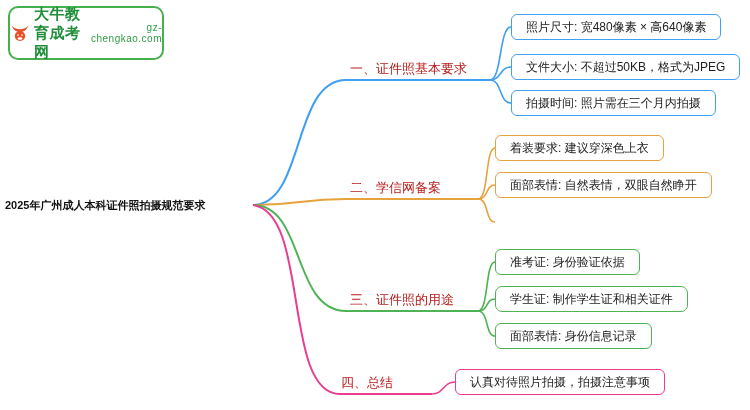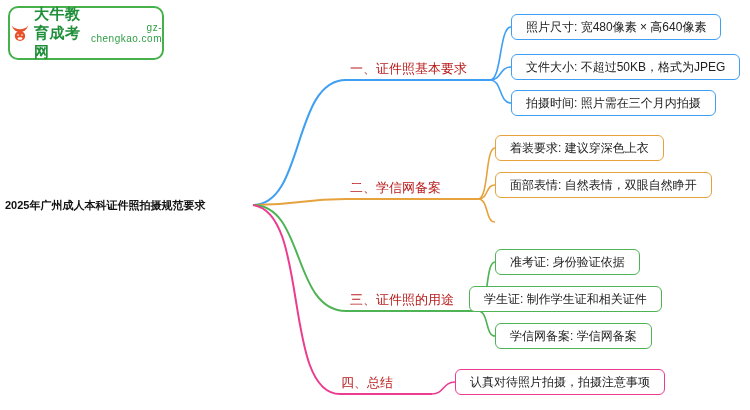--- a/index.html
+++ b/index.html
@@ -79,18 +79,18 @@
   <div class="branch-label" style="left:341px;top:373px;">四、总结</div>
 
   <div class="leaf" style="left: 511px; top: 14px; border-color: rgb(63, 159, 242);">照片尺寸: 宽480像素 × 高640像素</div>
   <div class="leaf" style="left: 511px; top: 54px; border-color: rgb(63, 159, 242);">文件大小: 不超过50KB，格式为JPEG</div>
   <div class="leaf" style="left: 511px; top: 90px; border-color: rgb(63, 159, 242);">拍摄时间: 照片需在三个月内拍摄</div>
 
   <div class="leaf" style="left: 495px; top: 135px; border-color: rgb(230, 162, 60);">着装要求: 建议穿深色上衣</div>
   <div class="leaf" style="left: 495px; top: 172px; border-color: rgb(230, 162, 60);">面部表情: 自然表情，双眼自然睁开</div>
 
   <div class="leaf" style="left: 495px; top: 249px; border-color: rgb(77, 179, 84);">准考证: 身份验证依据</div>
-  <div class="leaf" style="left: 469px; top: 286px; border-color: rgb(77, 179, 84);">学生证: 制作学生证和相关证件</div>
-  <div class="leaf" style="left: 495px; top: 323px; border-color: rgb(77, 179, 84);">学信网备案: 学信网备案</div>
+  <div class="leaf" style="left: 495px; top: 286px; border-color: rgb(77, 179, 84); border-radius: 7px;">学生证: 制作学生证和相关证件</div>
+  <div class="leaf" style="left: 495px; top: 323px; border-color: rgb(77, 179, 84);">面部表情: 身份信息记录</div>
 
   <div class="leaf" style="left: 455px; top: 369px; border-color: rgb(236, 60, 143);">认真对待照片拍摄，拍摄注意事项</div>
 
 </div>
 
 </body></html>

